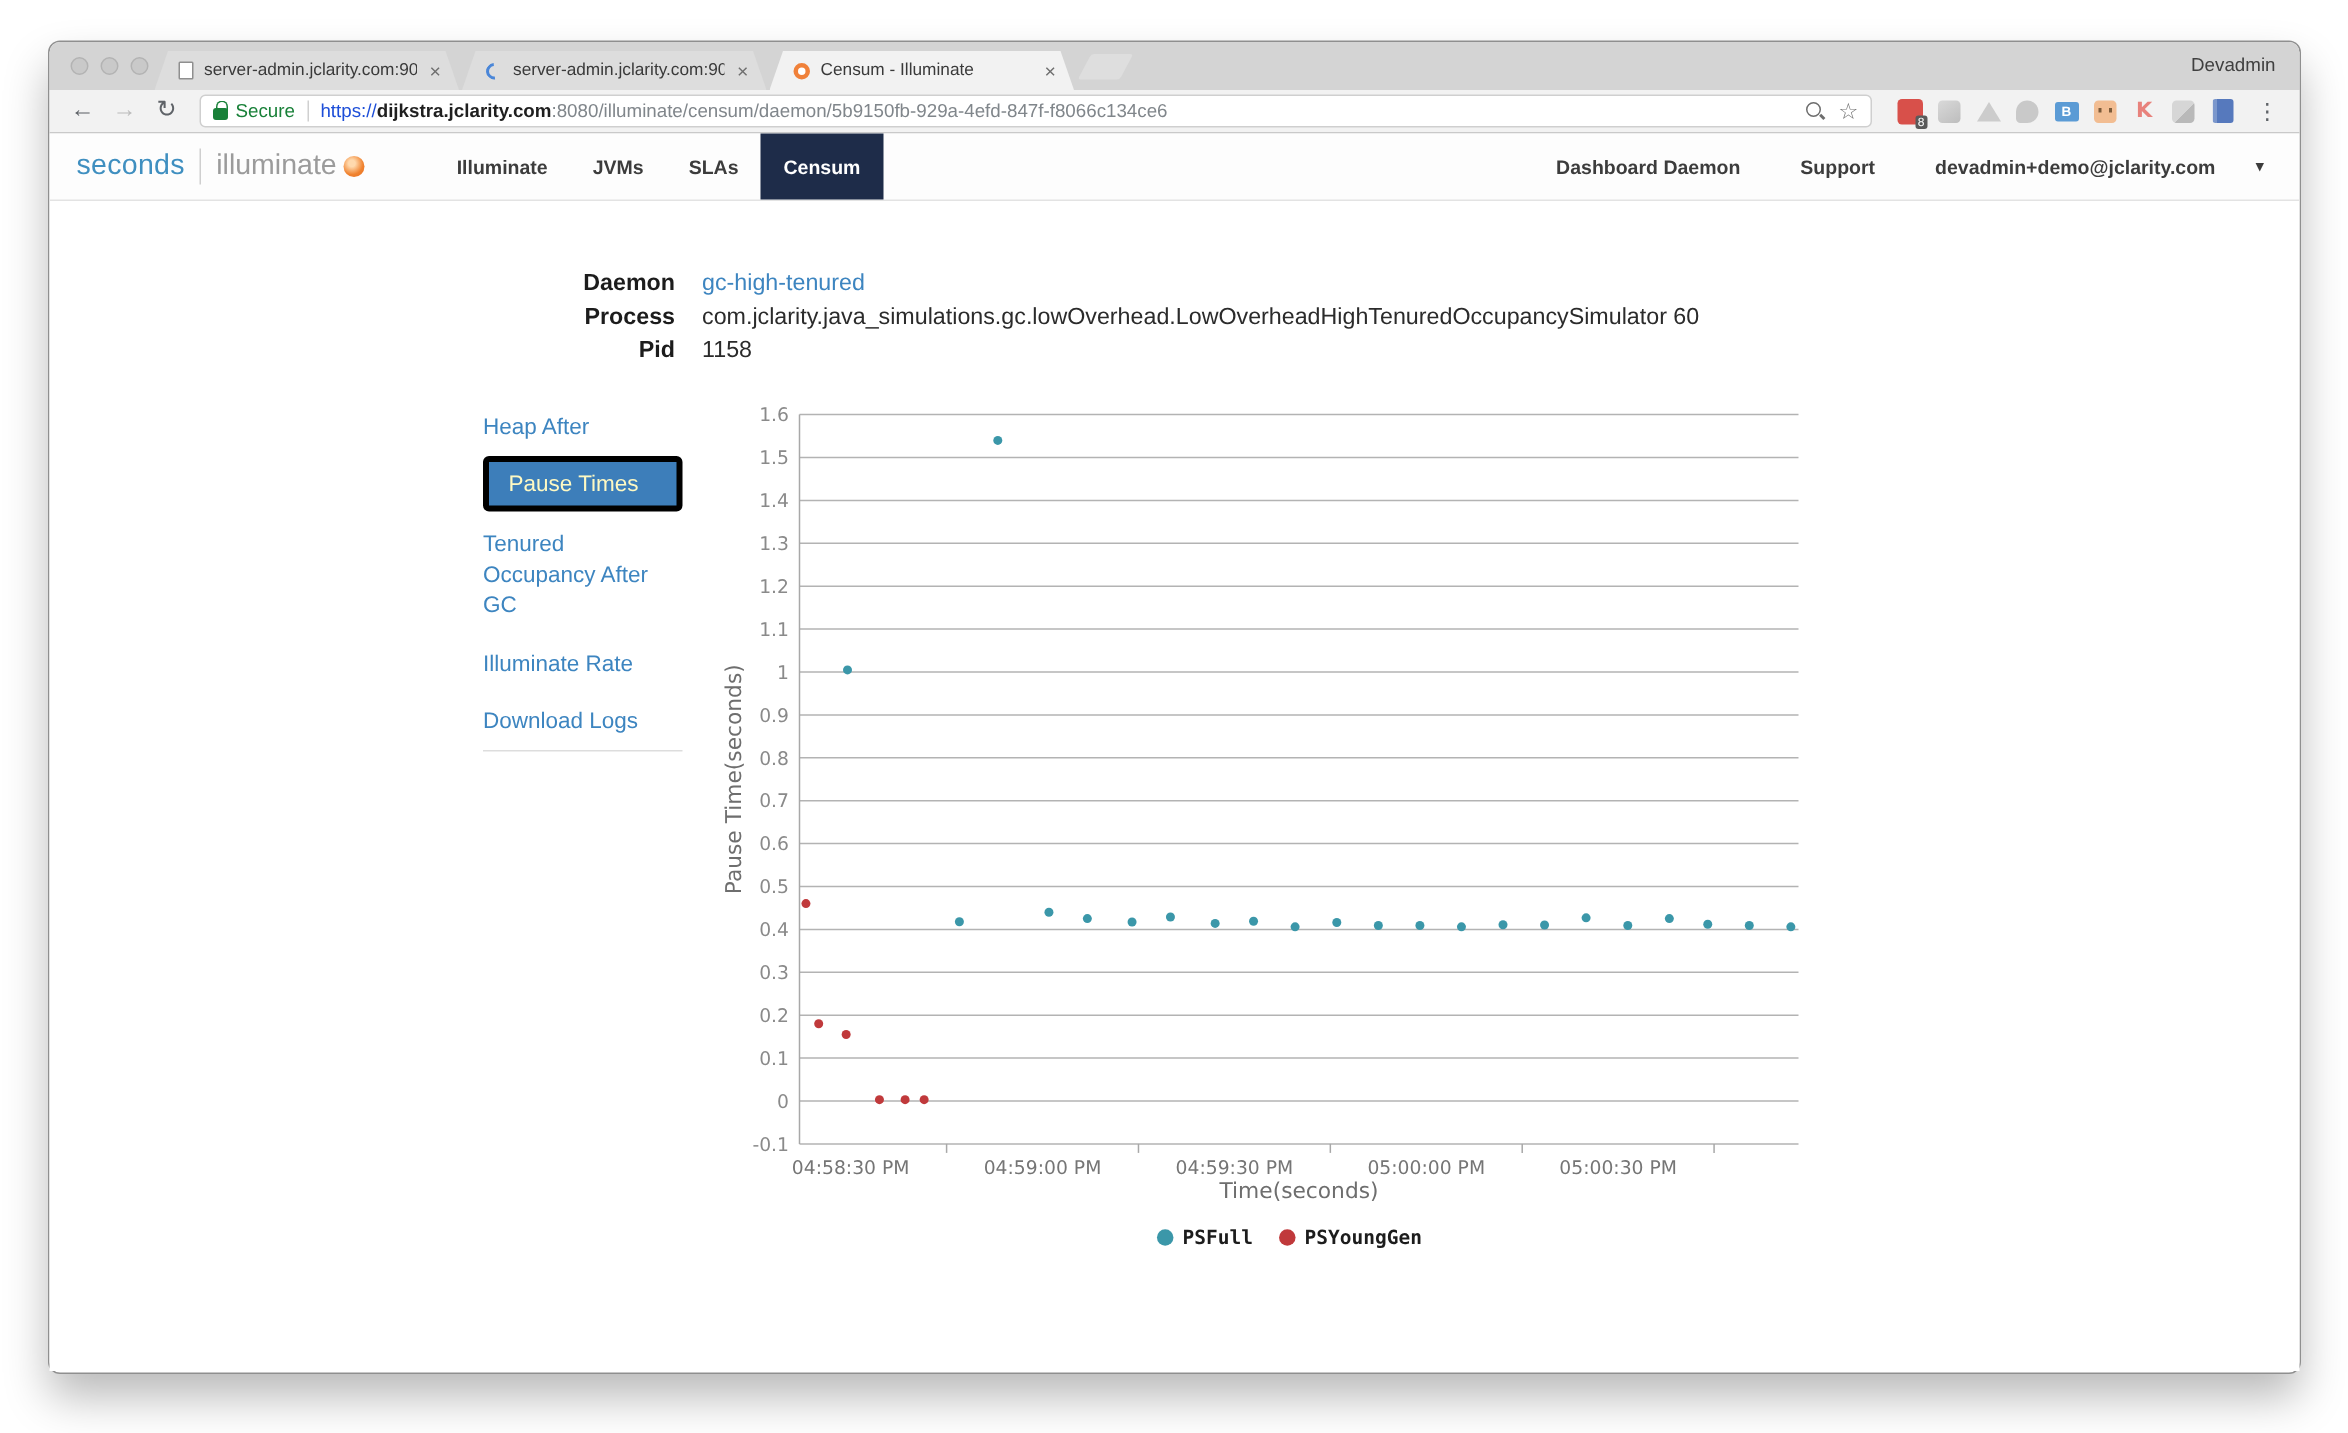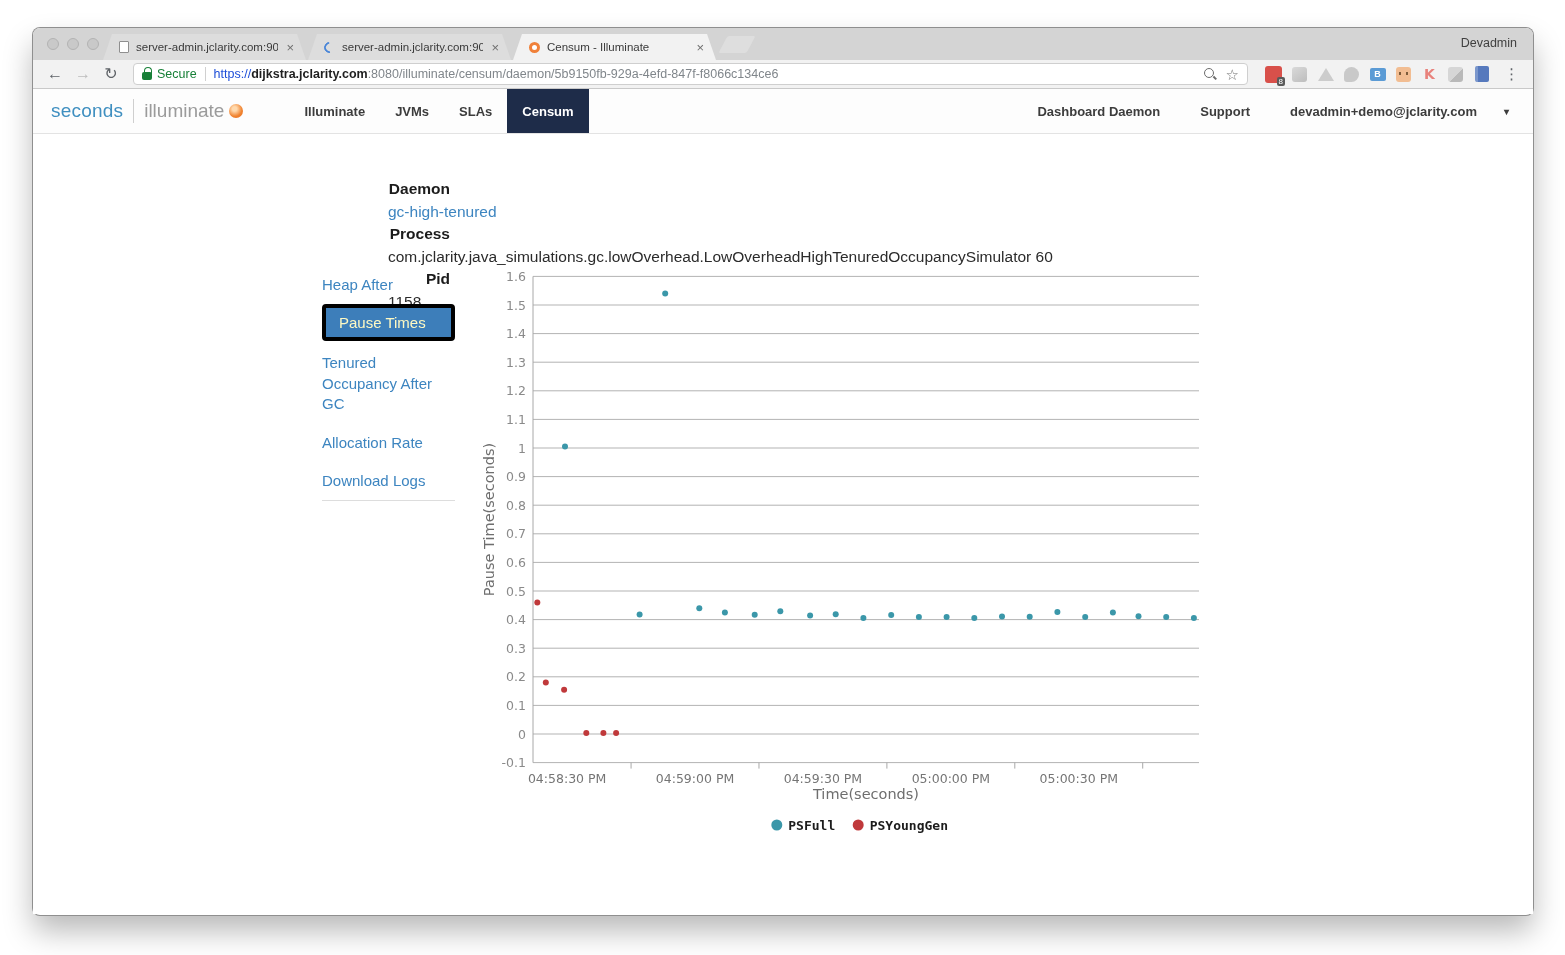--- a/index.html
+++ b/index.html
@@ -85,21 +85,21 @@
   .nav-item.active { background:#1e2c49; color:#fff; }
   .nav-right { margin-left:auto; display:flex; align-items:center; padding-right:20px; }
   .nav-right .nav-item { font-weight:bold; padding:0 20px; }
   .nav-right .account { padding-right:4px;gap:22px; }
   .caret { color:#3c3c3c; font-size:10px; margin-left:5px; }
 
   
   .content { position:relative; height:calc(887px - 32px - 30px - 45px); background:#fff; }
 
   .daemon-info { position:absolute; left:337px; top:44px; font-size:15.5px; color:#222; }
-  .info-row { display:flex; line-height:22.5px;flex-direction:column; }
+  .info-row { display:flex; line-height:22.5px; }
   .info-label { width:80px; text-align:right; font-weight:bold; color:#1c1c1c; }
   .info-value { padding-left:18px; color:#2b2b2b; }
   .info-value.link { color:#3d85c0; }
 
   .side-menu { position:absolute; left:289px; top:0; width:133px; font-size:15px; }
   .side-link { position:absolute; color:#3d85c0; cursor:pointer; }
   .side-active { position:absolute; left:0; top:170px; width:133px; height:37px; background:#3d7eba;
                  border:4px solid #000000; border-radius:4px; color:#fef9c3; display:flex; align-items:center;
                  padding-left:13px; }
   .side-rule { position:absolute; left:0; top:366px; width:133px; border-top:1px solid #ddd; }
@@ -227,21 +227,21 @@
       <div class="info-row">
         <span class="info-label">Pid</span>
         <span class="info-value">1158</span>
       </div>
     </div>
 
     <div class="side-menu">
       <span class="side-link" style="top:142px">Heap After</span>
       <span class="side-active">Pause Times</span>
       <span class="side-link" style="top:219px; line-height:20.5px; width:120px; display:block;">Tenured Occupancy After GC</span>
-      <span class="side-link" style="top:300px">Allocation Rate</span>
+      <span class="side-link" style="top:300px">Illuminate Rate</span>
       <span class="side-link" style="top:338px">Download Logs</span>
       <span class="side-rule"></span>
     </div>
 
     <div class="chart-wrap">
       <svg id="pause-chart" width="730" height="590" viewBox="0 0 730 590">
           <line x1="53" y1="11.399999999999977" x2="719" y2="11.399999999999977" stroke="#b3b3b3" stroke-width="1"></line>
           <text x="46" y="15.899999999999977" text-anchor="end" class="tick-y">1.6</text>
           <line x1="53" y1="40" x2="719" y2="40" stroke="#b3b3b3" stroke-width="1"></line>
           <text x="46" y="44.5" text-anchor="end" class="tick-y">1.5</text>

